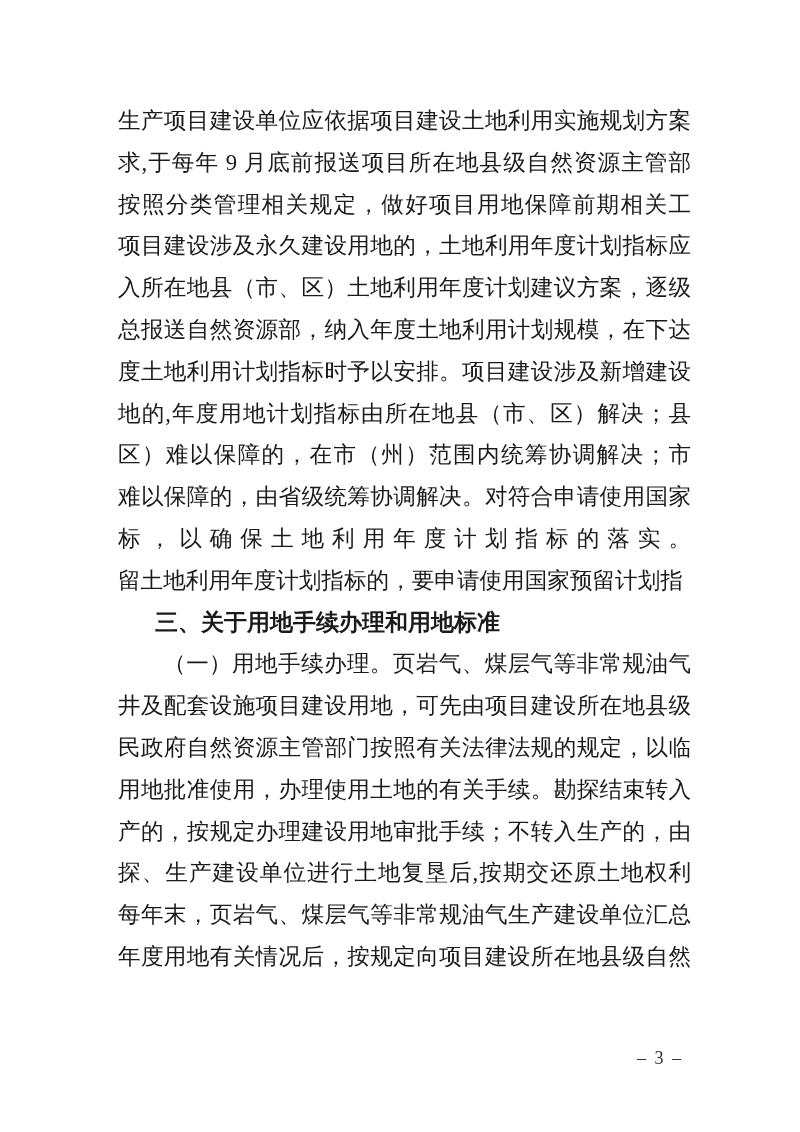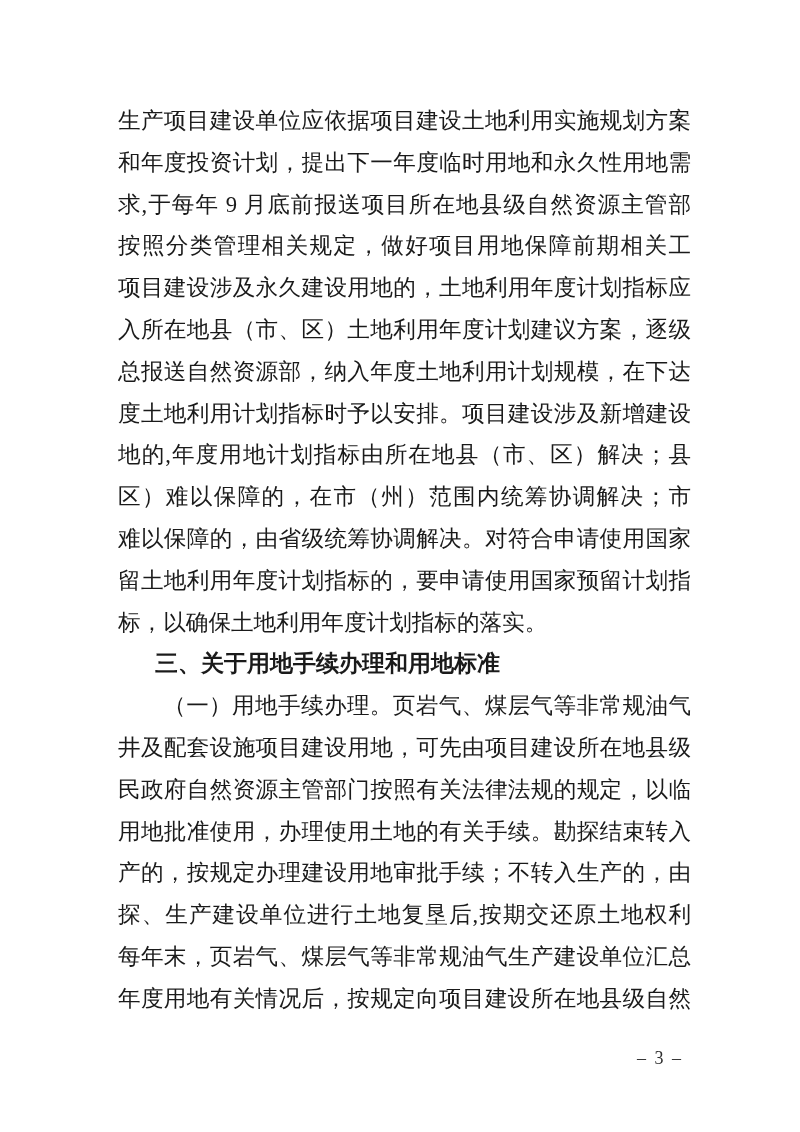--- a/index.html
+++ b/index.html
@@ -65,32 +65,31 @@
     font-family: "Liberation Serif", "DejaVu Serif", serif;
   }
 </style>
 </head>
 <body>
 
 <div class="page">
   <div class="text-block">
     <div id="para1">
         <div class="line">生产项目建设单位应依据项目建设土地利用实施规划方案</div>
-        <div class="line">和年度投资计划，提出下一年度临时用地和永久性用地需</div>
         <div class="line">求,于每年 9 月底前报送项目所在地县级自然资源主管部门，</div>
         <div class="line">按照分类管理相关规定，做好项目用地保障前期相关工作。</div>
         <div class="line">项目建设涉及永久建设用地的，土地利用年度计划指标应纳</div>
         <div class="line">入所在地县（市、区）土地利用年度计划建议方案，逐级汇</div>
         <div class="line">总报送自然资源部，纳入年度土地利用计划规模，在下达年</div>
         <div class="line">度土地利用计划指标时予以安排。项目建设涉及新增建设用</div>
         <div class="line">地的,年度用地计划指标由所在地县（市、区）解决；县（市、</div>
         <div class="line">区）难以保障的，在市（州）范围内统筹协调解决；市（州）</div>
         <div class="line">难以保障的，由省级统筹协调解决。对符合申请使用国家预</div>
+        <div class="line">标，以确保土地利用年度计划指标的落实。</div>
         <div class="line">留土地利用年度计划指标的，要申请使用国家预留计划指</div>
-        <div class="line">标，以确保土地利用年度计划指标的落实。</div>
       </div>
     <h2 class="heading">三、关于用地手续办理和用地标准</h2>
     <div id="para2">
         <div class="line">（一）用地手续办理。页岩气、煤层气等非常规油气钻</div>
         <div class="line">井及配套设施项目建设用地，可先由项目建设所在地县级人</div>
         <div class="line">民政府自然资源主管部门按照有关法律法规的规定，以临时</div>
         <div class="line">用地批准使用，办理使用土地的有关手续。勘探结束转入生</div>
         <div class="line">产的，按规定办理建设用地审批手续；不转入生产的，由勘</div>
         <div class="line">探、生产建设单位进行土地复垦后,按期交还原土地权利人。</div>
         <div class="line">每年末，页岩气、煤层气等非常规油气生产建设单位汇总本</div>

